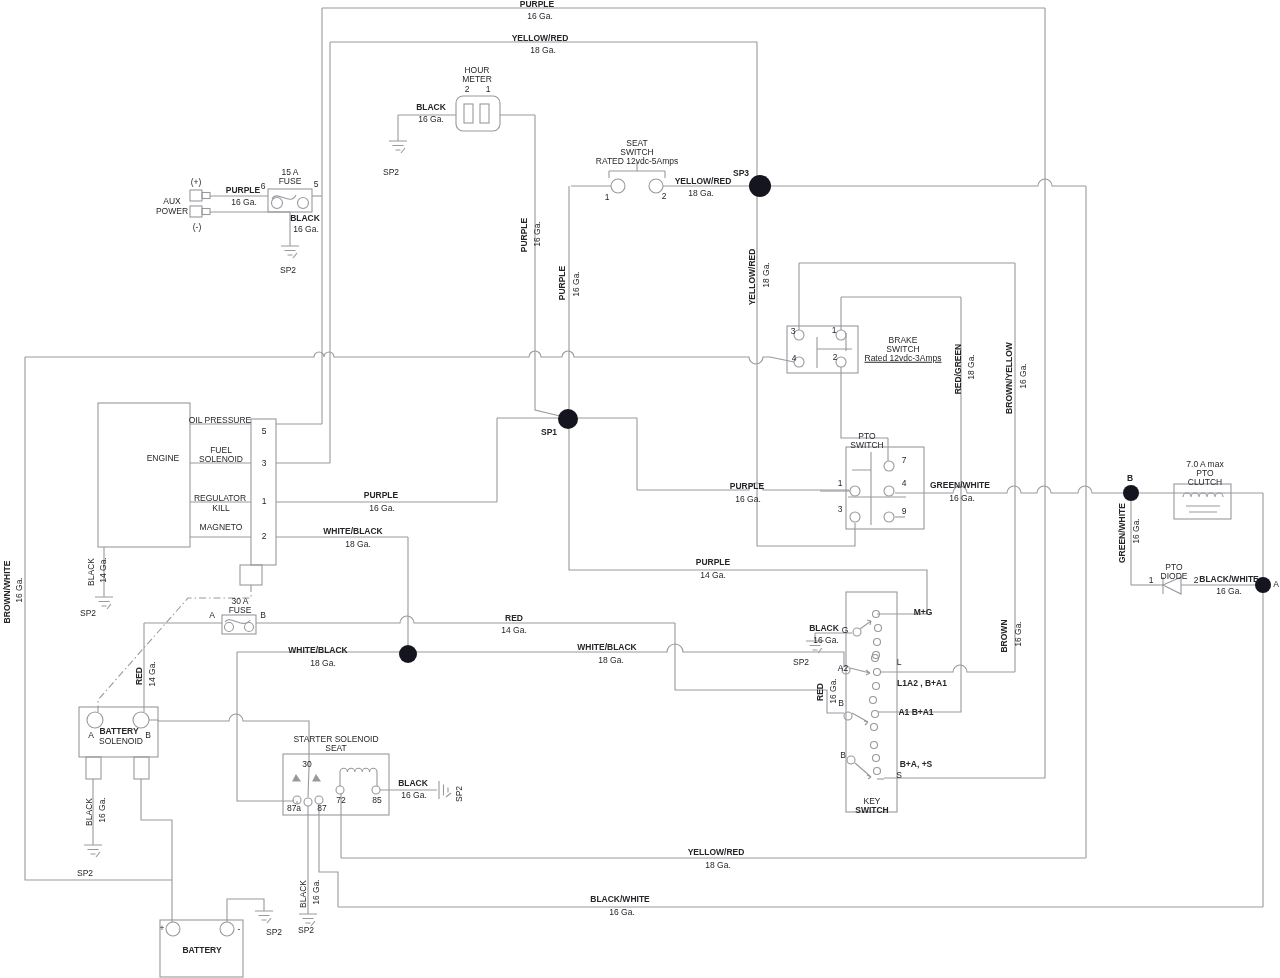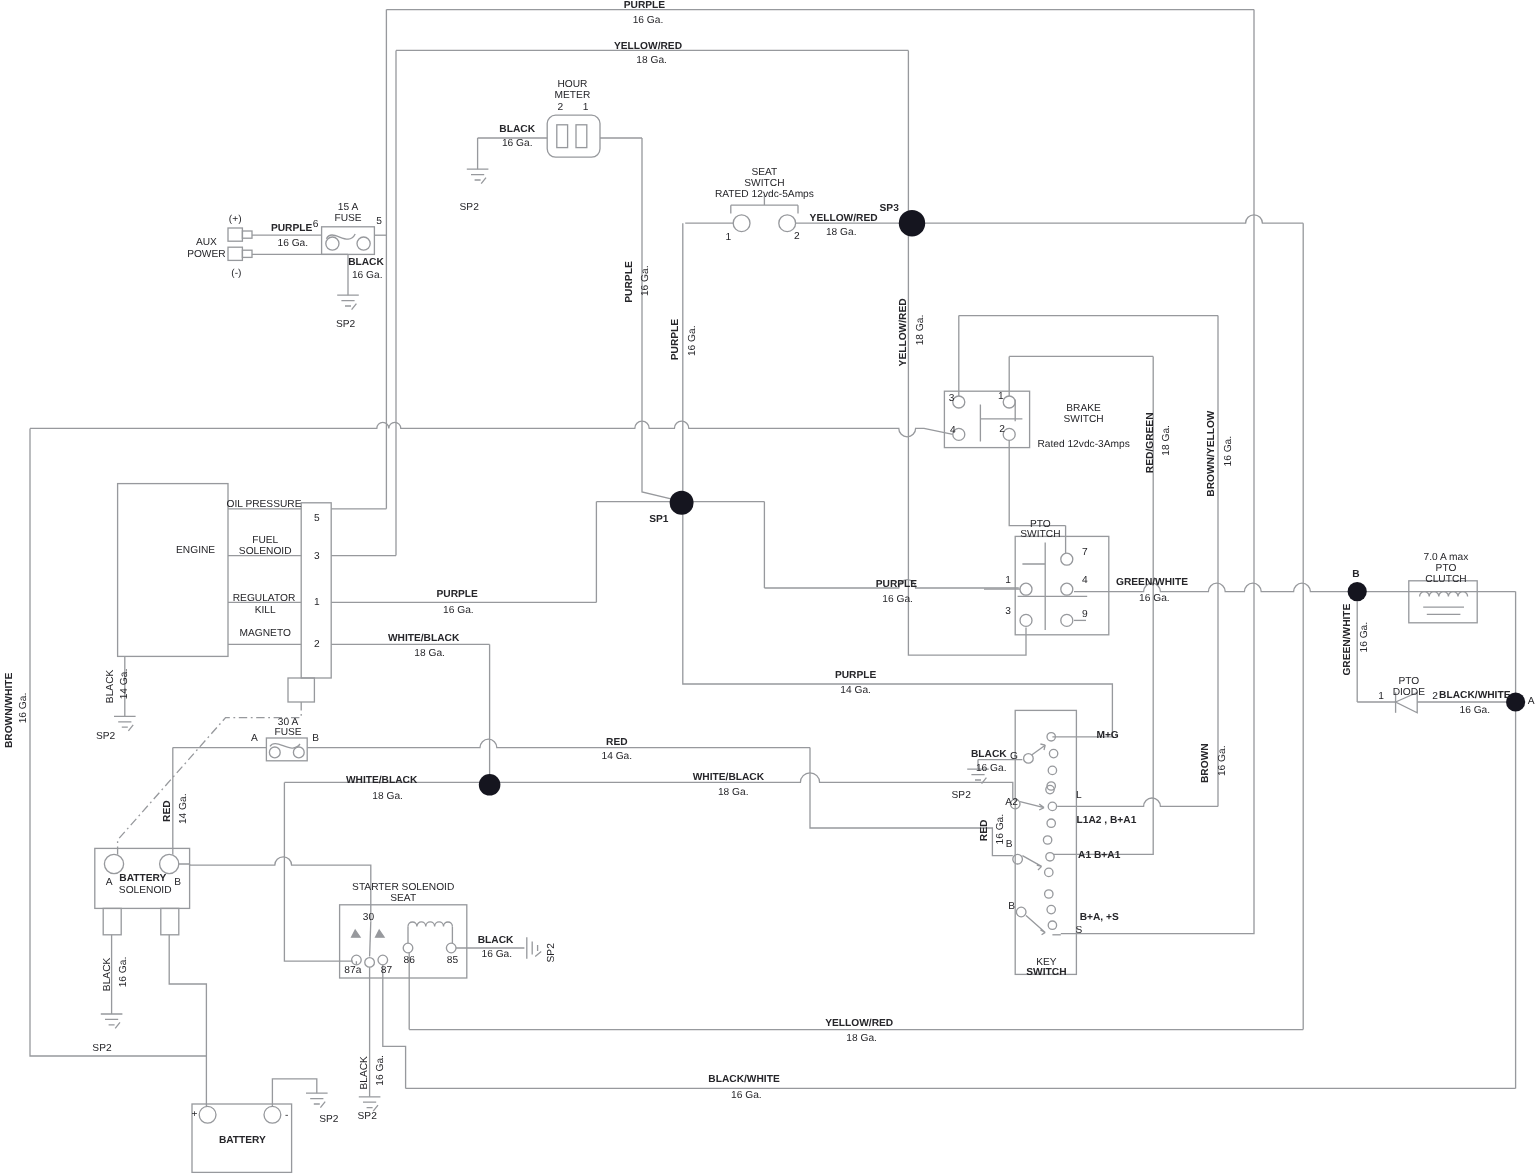--- a/index.html
+++ b/index.html
@@ -317,21 +317,21 @@
       <div class="lbl" style="left: 701px; top: 193px;">18 Ga.</div>
       <div class="lbl b" style="left: 741px; top: 173px;">SP3</div>
       <div class="lbl b r" style="left: 752px; top: 277px;">YELLOW/RED</div>
       <div class="lbl r" style="left: 766px; top: 275px;">18 Ga.</div>
       <div class="lbl" style="left: 793px; top: 331px;">3</div>
       <div class="lbl" style="left: 834px; top: 330px;">1</div>
       <div class="lbl" style="left: 794px; top: 358px;">4</div>
       <div class="lbl" style="left: 835px; top: 357px;">2</div>
       <div class="lbl" style="left: 903px; top: 340px;">BRAKE</div>
       <div class="lbl" style="left: 903px; top: 349px;">SWITCH</div>
-      <div class="lbl" style="left: 903px; top: 370px;">Rated 12vdc-3Amps</div>
+      <div class="lbl" style="left: 903px; top: 358px; text-decoration: underline;">Rated 12vdc-3Amps</div>
       <div class="lbl b r" style="left: 958px; top: 369px;">RED/GREEN</div>
       <div class="lbl r" style="left: 971px; top: 367px;">18 Ga.</div>
       <div class="lbl b r" style="left: 1009px; top: 378px;">BROWN/YELLOW</div>
       <div class="lbl r" style="left: 1023px; top: 376px;">16 Ga.</div>
       <div class="lbl" style="left: 145px; top: 458px; padding-left: 36px;">ENGINE</div>
       <div class="lbl" style="left: 220px; top: 420px;">OIL PRESSURE</div>
       <div class="lbl" style="left: 221px; top: 450px;">FUEL</div>
       <div class="lbl" style="left: 221px; top: 459px;">SOLENOID</div>
       <div class="lbl" style="left: 220px; top: 498px;">REGULATOR</div>
       <div class="lbl" style="left: 221px; top: 527px;">MAGNETO</div>
@@ -414,21 +414,21 @@
       <div class="lbl r" style="left: 89px; top: 812px;">BLACK</div>
       <div class="lbl r" style="left: 102px; top: 810px;">16 Ga.</div>
       <div class="lbl" style="left: 85px; top: 873px;">SP2</div>
       <div class="lbl b r" style="left: 139px; top: 676px;">RED</div>
       <div class="lbl r" style="left: 152px; top: 674px;">14 Ga.</div>
       <div class="lbl" style="left: 336px; top: 739px; text-align: right;">STARTER SOLENOID</div>
       <div class="lbl" style="left: 336px; top: 748px;">SEAT</div>
       <div class="lbl" style="left: 307px; top: 764px;">30</div>
       <div class="lbl" style="left: 294px; top: 808px;">87a</div>
       <div class="lbl" style="left: 322px; top: 808px;">87</div>
-      <div class="lbl" style="left: 341px; top: 800px;">86</div>
+      <div class="lbl" style="left: 341px; top: 800px;">72</div>
       <div class="lbl" style="left: 377px; top: 800px;">85</div>
       <div class="lbl b" style="left: 413px; top: 783px;">BLACK</div>
       <div class="lbl" style="left: 414px; top: 795px;">16 Ga.</div>
       <div class="lbl r" style="left: 459px; top: 794px;">SP2</div>
       <div class="lbl b" style="left: 716px; top: 852px;">YELLOW/RED</div>
       <div class="lbl" style="left: 718px; top: 865px;">18 Ga.</div>
       <div class="lbl b" style="left: 620px; top: 899px;">BLACK/WHITE</div>
       <div class="lbl" style="left: 622px; top: 912px;">16 Ga.</div>
       <div class="lbl r" style="left: 303px; top: 894px;">BLACK</div>
       <div class="lbl r" style="left: 316px; top: 892px;">16 Ga.</div>

